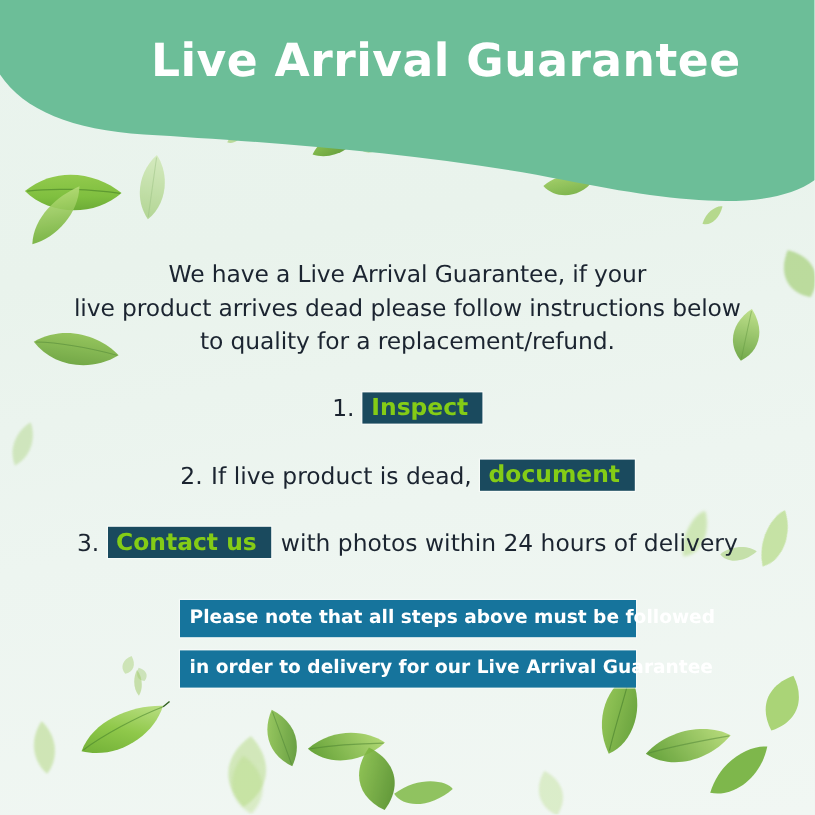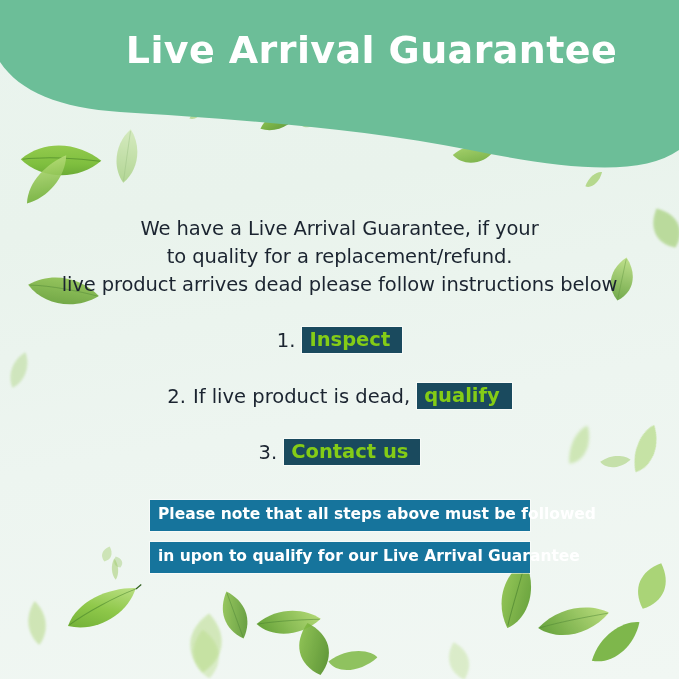--- a/index.html
+++ b/index.html
@@ -421,43 +421,44 @@
       <path d="M0,0 L679,0 L679,150 C640,178 560,168 470,150 C360,128 220,118 120,112 C60,108 20,92 0,62 Z" fill="#6CBE98"></path>
     </svg>
   </div>
 
   <div id="header-title">Live Arrival Guarantee</div>
 
   <div id="content">
 
     <div id="intro">
       <span class="ln">We have a Live Arrival Guarantee, if your</span>
+      <span class="ln">live product arrives dead please follow instructions below</span>
       <span class="ln">to quality for a replacement/refund.</span>
-      <span class="ln">live product arrives dead please follow instructions below</span>
     </div>
 
     <div id="steps">
 
       <div class="step">
         <span class="num">1.</span>
         <span class="hl">Inspect</span>
       </div>
 
       <div class="step">
         <span class="num">2.</span>
         <span class="pre">If live product is dead,</span>
-        <span class="hl">qualify</span>
+        <span class="hl">document</span>
       </div>
 
       <div class="step">
         <span class="num">3.</span>
         <span class="hl">Contact us</span>
+        <span class="post">with photos within 24 hours of delivery</span>
       </div>
 
     </div>
 
     <div id="notes">
       <div class="note">Please note that all steps above must be followed</div>
-      <div class="note">in upon to qualify for our Live Arrival Guarantee</div>
+      <div class="note">in order to delivery for our Live Arrival Guarantee</div>
     </div>
 
   </div>
 </div>
 
 </body></html>

